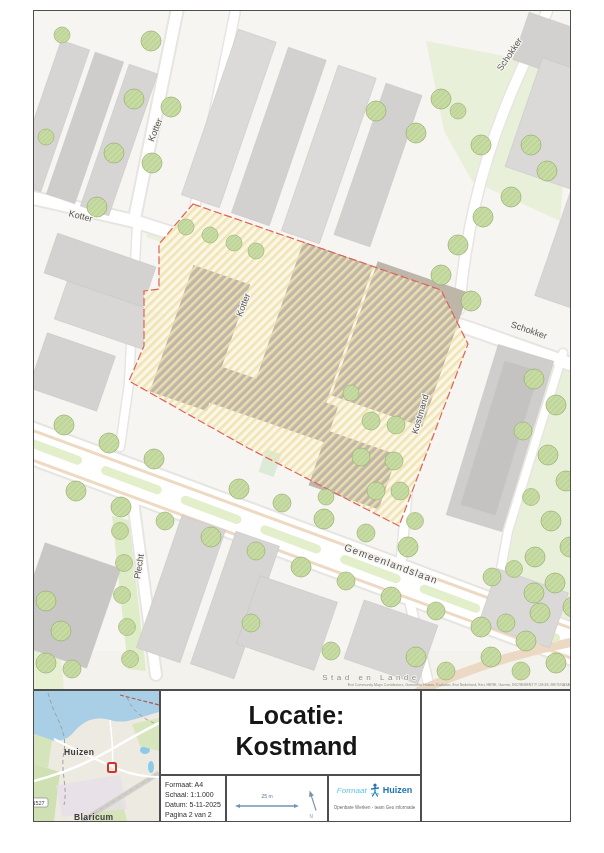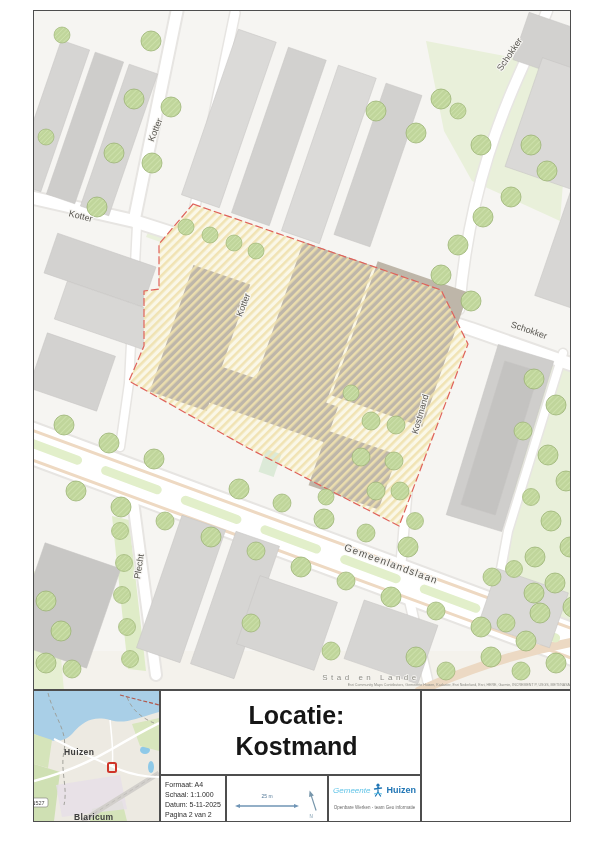--- a/index.html
+++ b/index.html
@@ -289,21 +289,21 @@
       <line x1="0" y1="10" x2="0" y2="-7" stroke-width="1.2"></line>
       <polygon points="-2.5,-5 0,-11 2.5,-5" stroke="none"></polygon>
     </g>
     <text x="84" y="42" font-size="4.5" fill="#7796ab" text-anchor="middle">N</text>
   </g>
 </svg>
 </div>
 
 <div class="box" id="logo-box">
   <div class="logo-row">
-    <span class="logo-prefix">Gemeente</span>
+    <span class="logo-prefix">Formaat</span>
     <svg width="12" height="14" viewBox="0 0 12 14">
       <circle cx="6" cy="2.2" r="1.6" fill="#2176b5"></circle>
       <path d="M6 4 L6 9 M2.5 6 L9.5 5 M6 9 L3.5 13 M6 9 L8.5 13" stroke="#2176b5" stroke-width="1.3" fill="none" stroke-linecap="round"></path>
       <path d="M2 11 C4 10 8 10 10 11" stroke="#5fc3e7" stroke-width="1" fill="none"></path>
     </svg>
     <span class="logo-name">Huizen</span>
   </div>
   <div class="logo-sub">Openbare Werken - team Geo informatie</div>
 </div>
 

